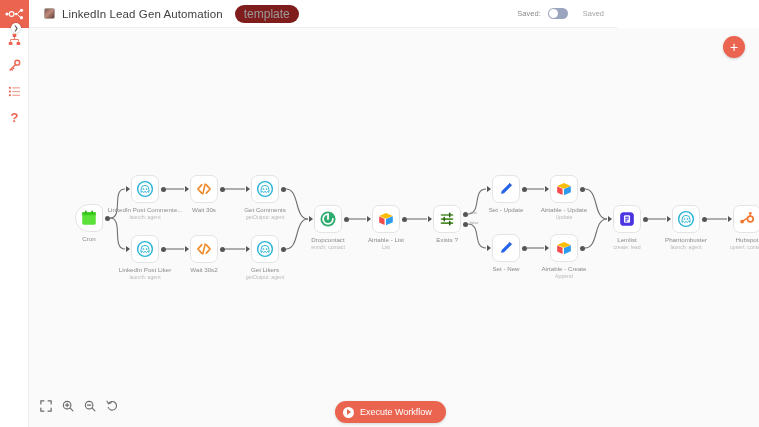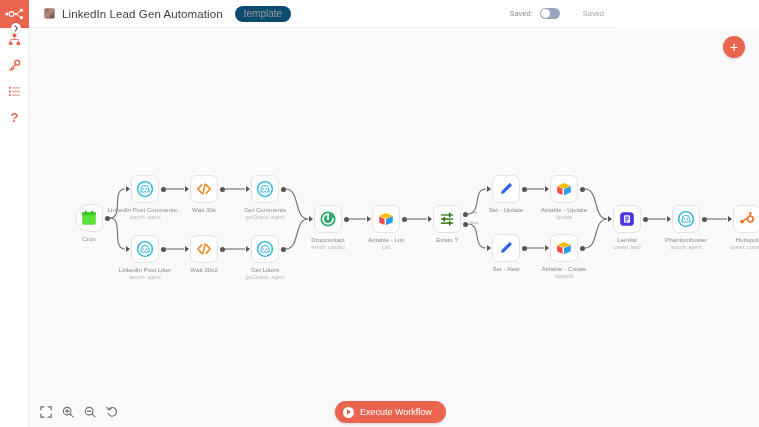--- a/index.html
+++ b/index.html
@@ -57,42 +57,42 @@
     border: 1px solid #b0a19c;
     flex: none;
   }
   #wf-title {
     margin-left: 7px;
     font-size: 11.5px; color: #404040; letter-spacing: .1px;
     white-space: nowrap;
   }
   #wf-badge {
     margin-left: 12px;
-    font-size: 10px; color: #9a9a9a;
-    background: #0c4a6e;
+    font-size: 12px; color: #9a9a9a;
+    background: #7f1d1d;
     border-radius: 9px;
     padding: 3px 9px 3px 9px;
     line-height: 1;
   }
   #header-right {
     margin-left: auto; margin-right: 13px;
     display: flex; align-items: center; gap: 7px;
   }
   #active-label { font-size: 7.5px; color: #8b8b8b; }
   #active-toggle {
     width: 20px; height: 11px; border-radius: 7px;
     background: #9aa4bf;
     position: relative; cursor: pointer;
   }
   #active-toggle .knob {
     position: absolute; left: 1px; top: 1px;
     width: 9px; height: 9px; border-radius: 50%;
     background: #fff;
   }
-  #saved-label { font-size: 7.5px; color: #a2a2a2; margin-left: 16px; }
+  #saved-label { font-size: 7.5px; color: #a2a2a2; margin-left: 8px; }
 
   
   #canvas {
     position: absolute; left: 29px; top: 28px;
     width: 730px; height: 399px;
     background: #fafafa;
     overflow: hidden;
   }
   #add-fab {
     position: absolute; right: 14px; top: 8px;
@@ -150,21 +150,21 @@
   }
   .port-label {
     position: absolute; font-size: 4px; color: #9c9c9c; z-index: 7;
     white-space: nowrap;
   }
 
   
   #bottombar {
     position: absolute; left: 29px; bottom: 0;
     width: 730px; height: 30px;
-    display: flex; align-items: center;
+    display: flex; align-items: flex-start;
     z-index: 20;
   }
   .tool-btn {
     width: 18px; height: 18px;
     display: flex; align-items: center; justify-content: center;
     cursor: pointer; color: #6b6b6b;
   }
   #tool-fit { margin-left: 8px; }
   #tool-zin { margin-left: 4px; }
   #tool-zout { margin-left: 4px; }

